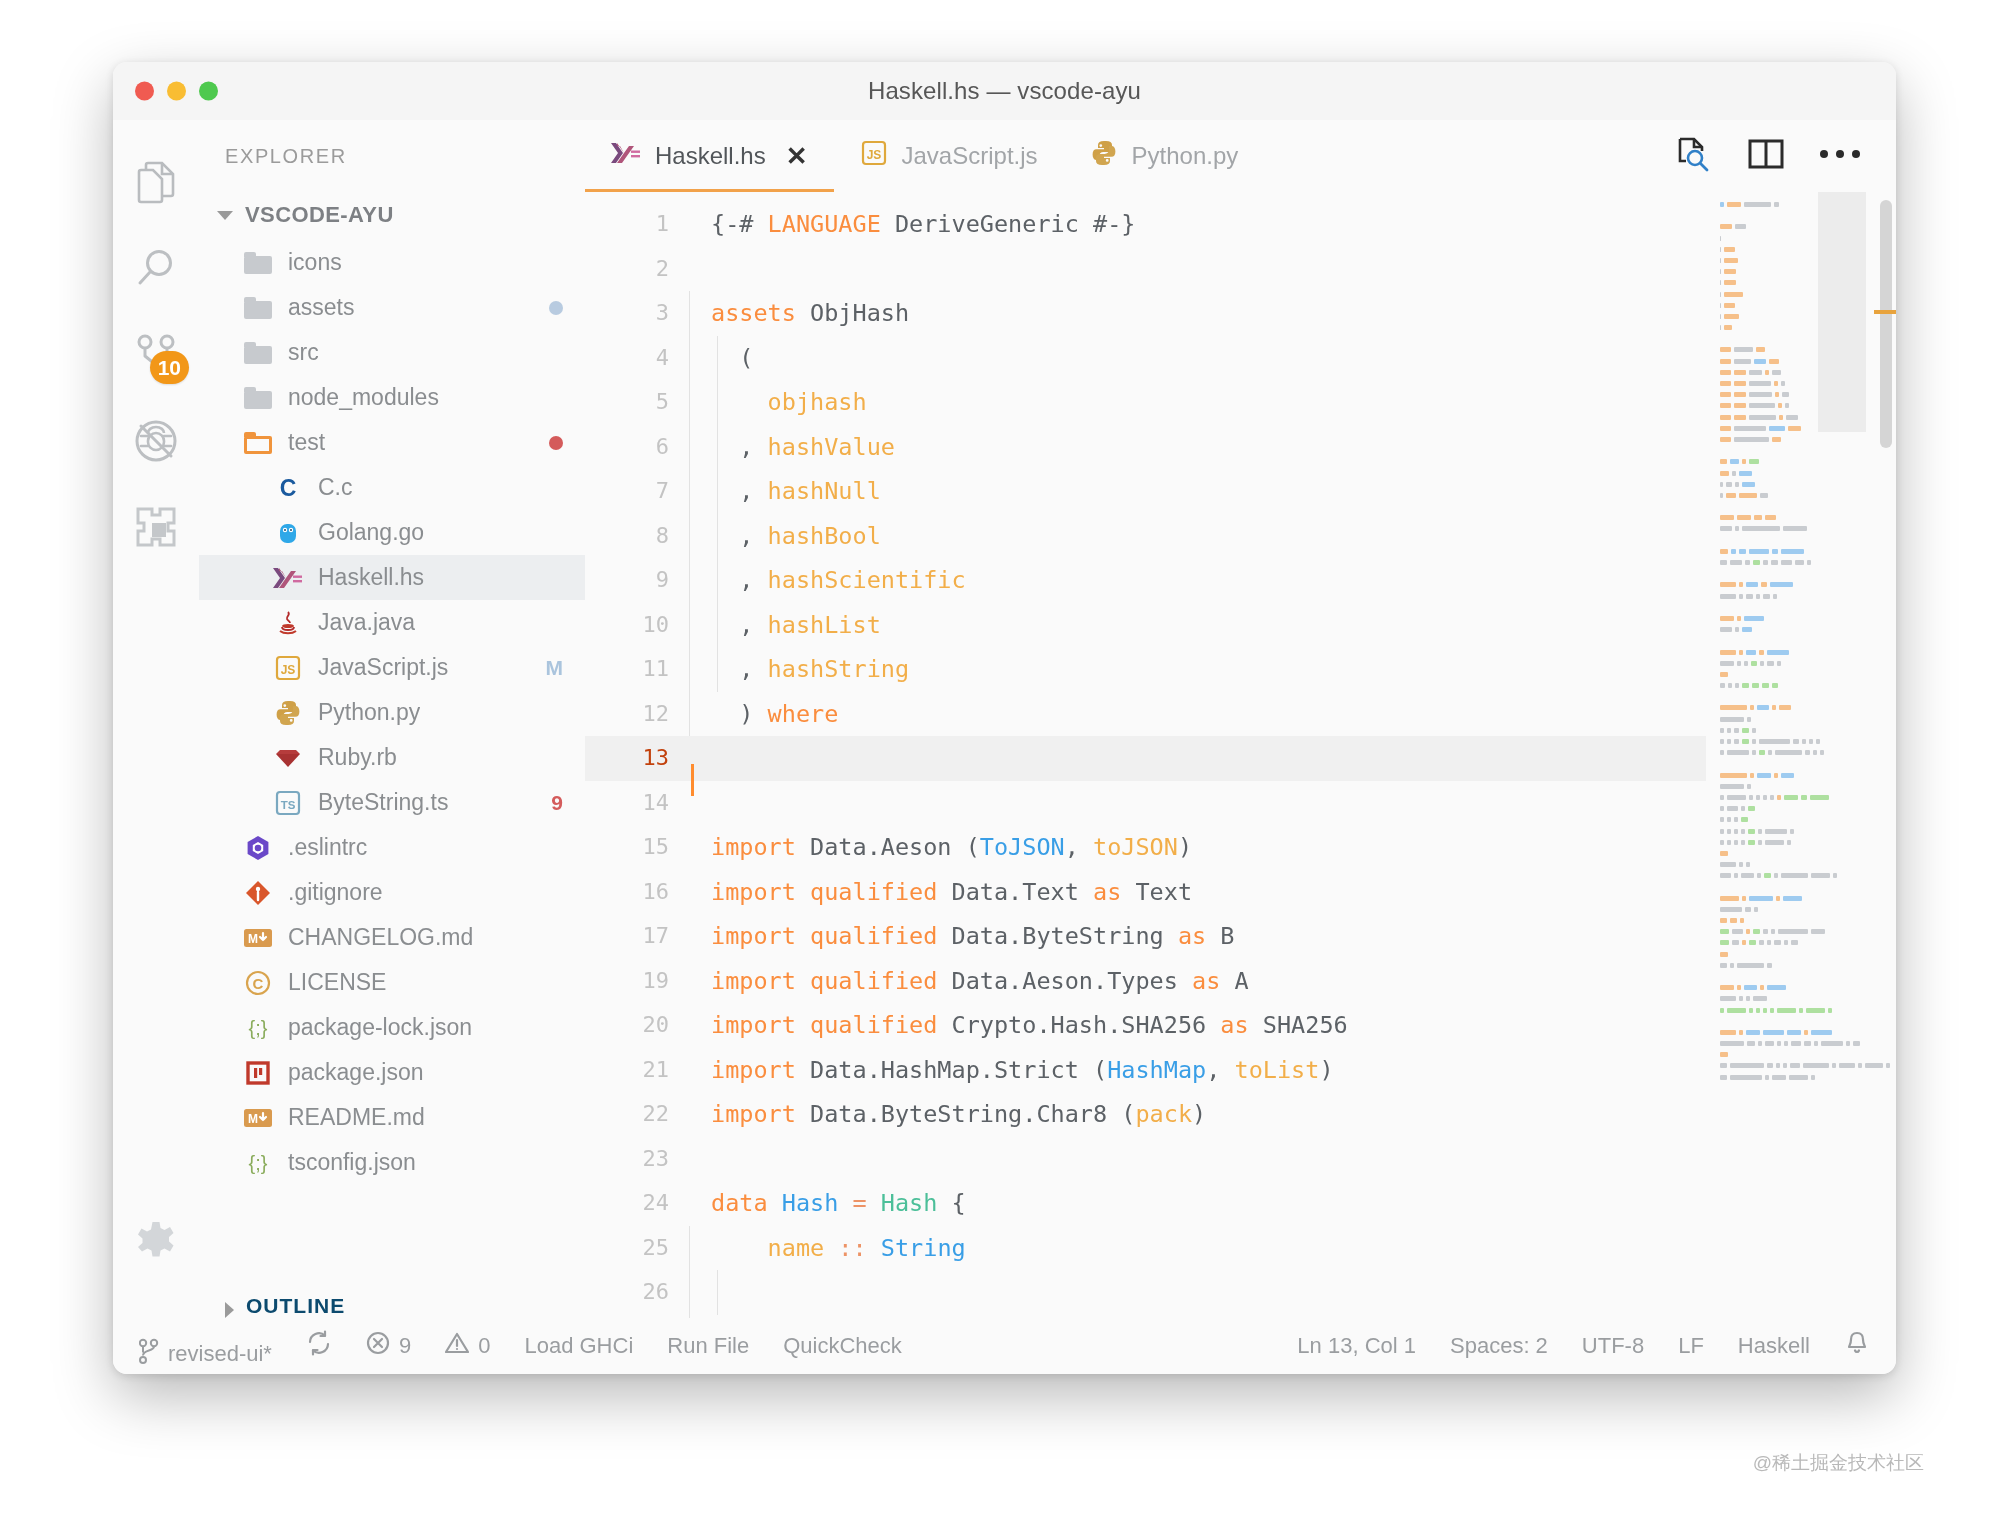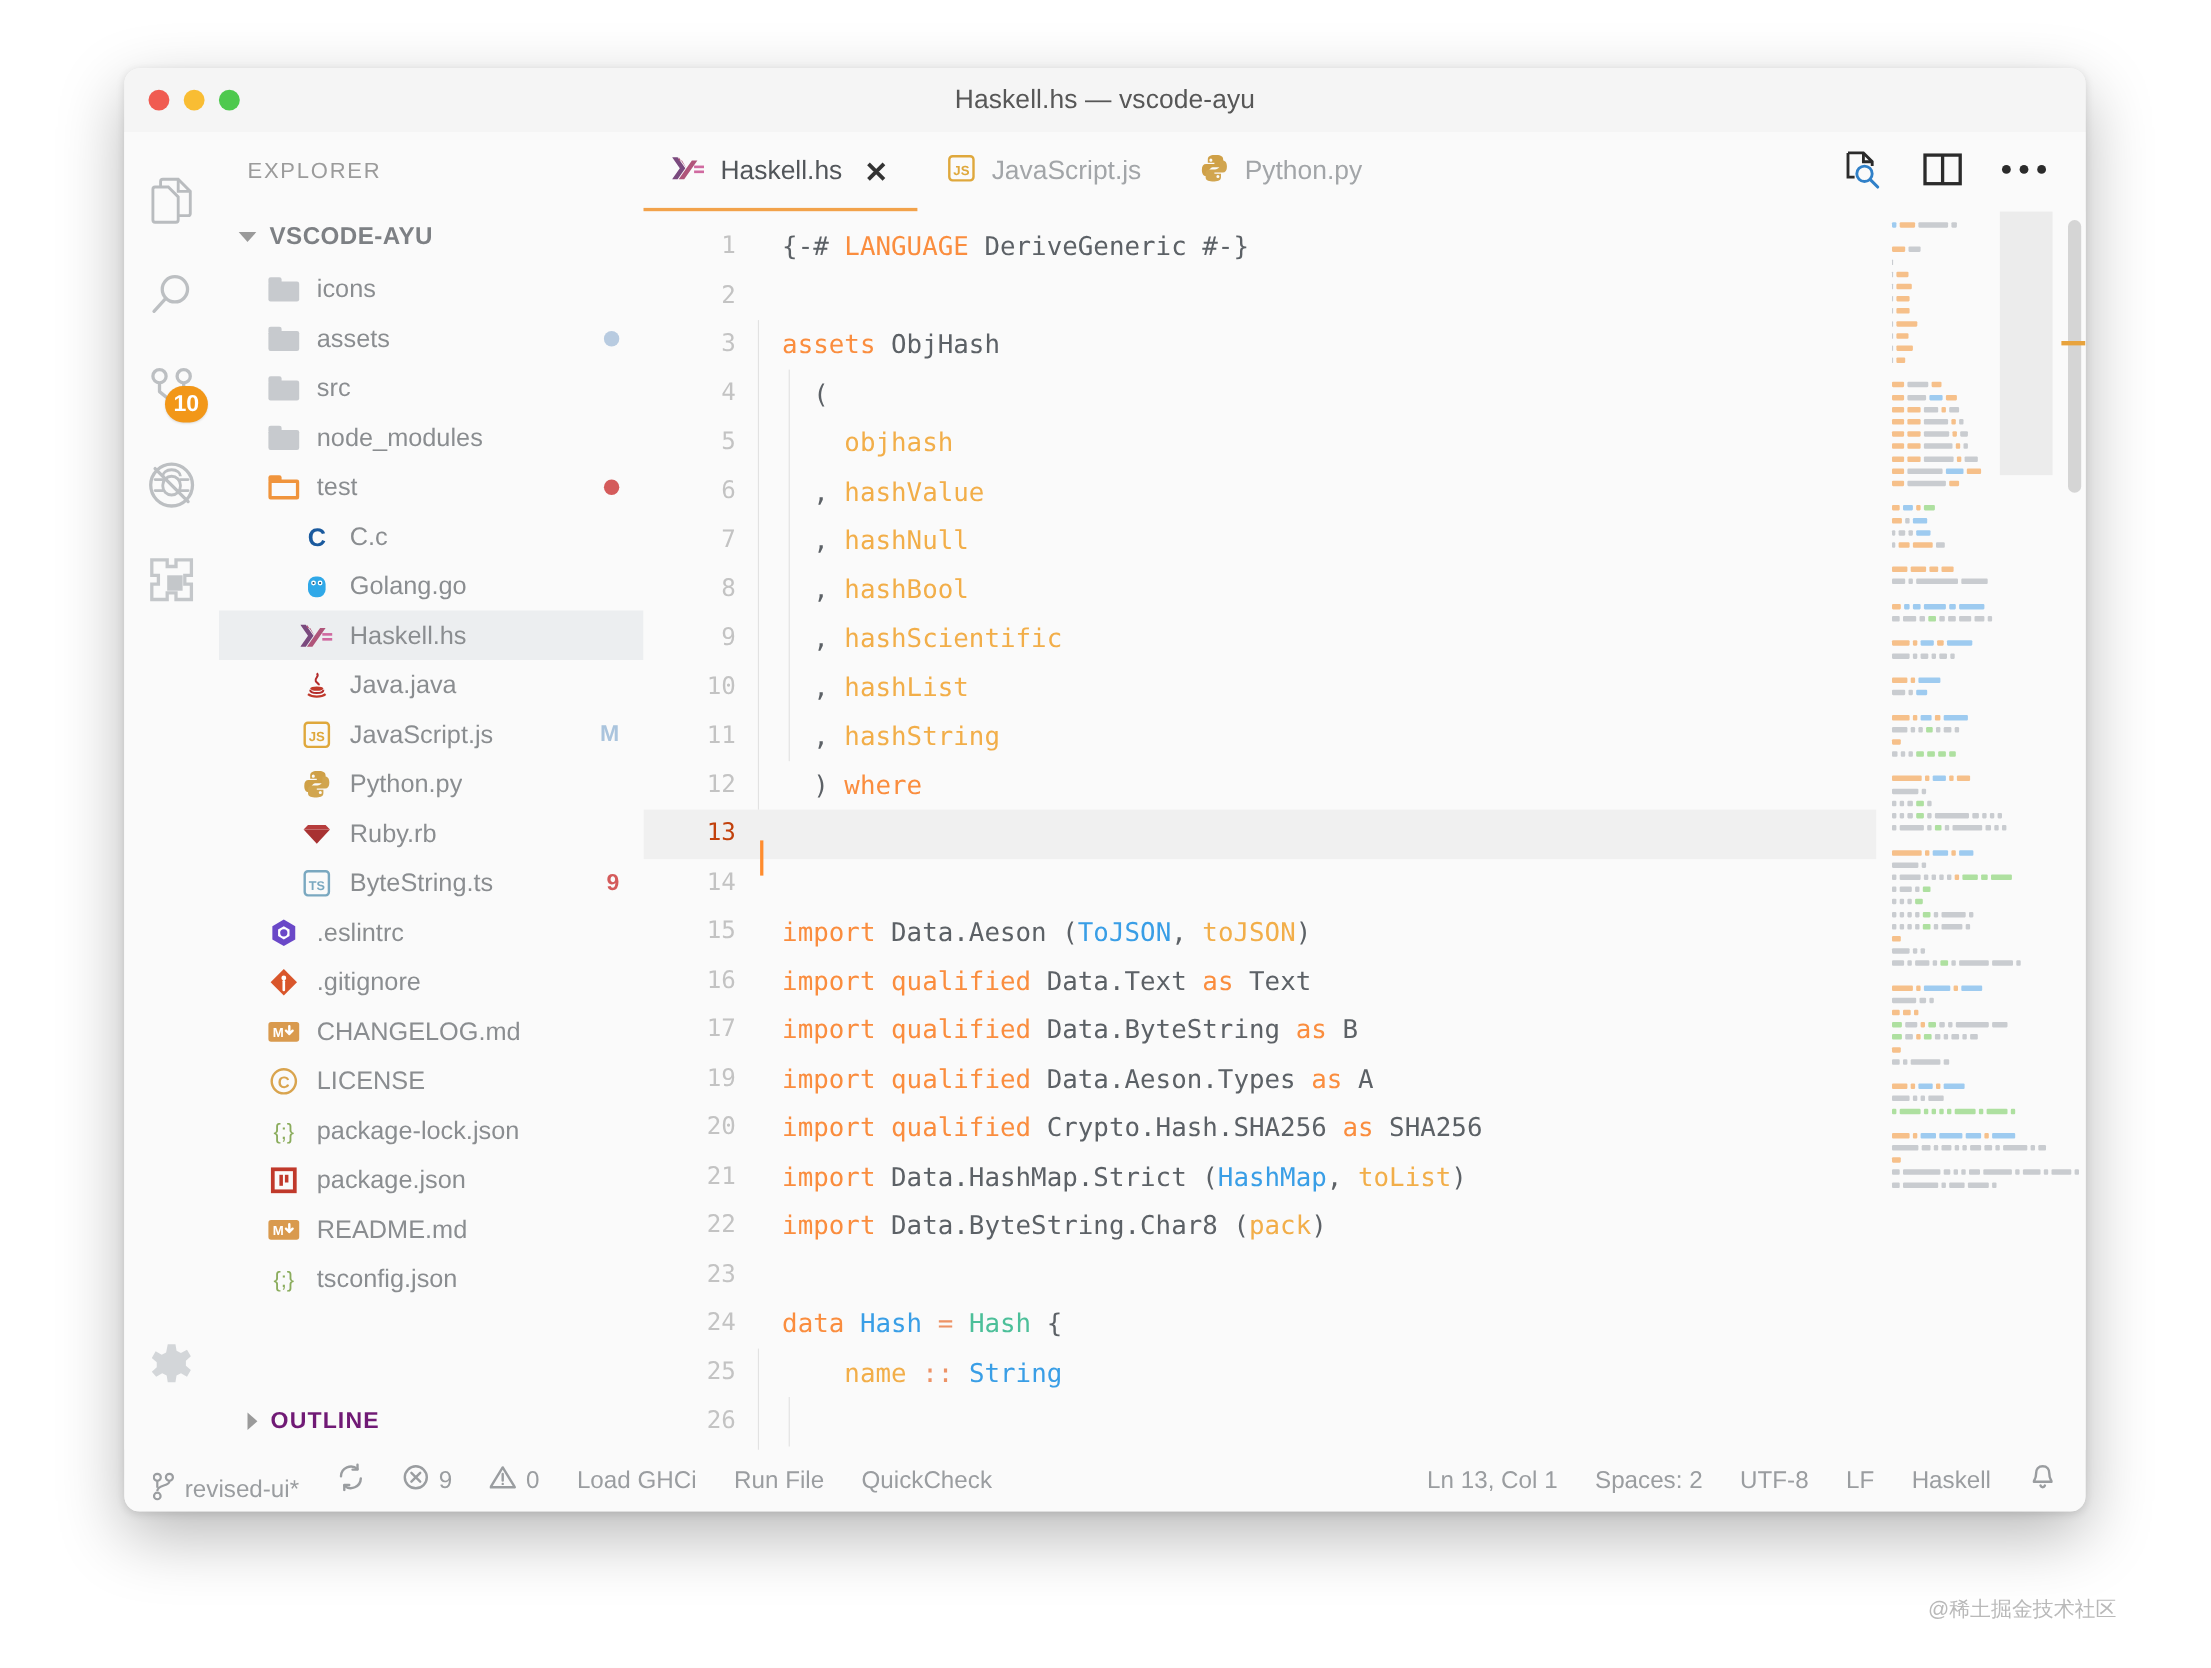--- a/index.html
+++ b/index.html
@@ -471,21 +471,21 @@
             </div>
             <div class="row indent1">
               <span class="ico">
                 <svg width="30" height="28" viewBox="0 0 30 28">
                   <text x="15" y="21" font-family="Liberation Sans" font-size="20" fill="#8aac5c" text-anchor="middle">{;}</text>
                 </svg>
               </span>
               <span class="lbl">tsconfig.json</span>
             </div>
           </div>
-        <div class="sb-root" style="height:52px;padding-left:26px;font-size:21px;letter-spacing:1px;color:#701a75;">
+        <div class="sb-root" style="height:52px;padding-left:26px;font-size:21px;letter-spacing:1px;color:#0c4a6e;align-items:flex-end;">
           <span class="tri-right"></span>
           <span>OUTLINE</span>
         </div>
       </div>
 
       <div class="editor">
 
         <div class="tabbar" id="tab-bar">
             <div class="tab active">
               <span><svg width="30" height="24" viewBox="0 0 30 24">

